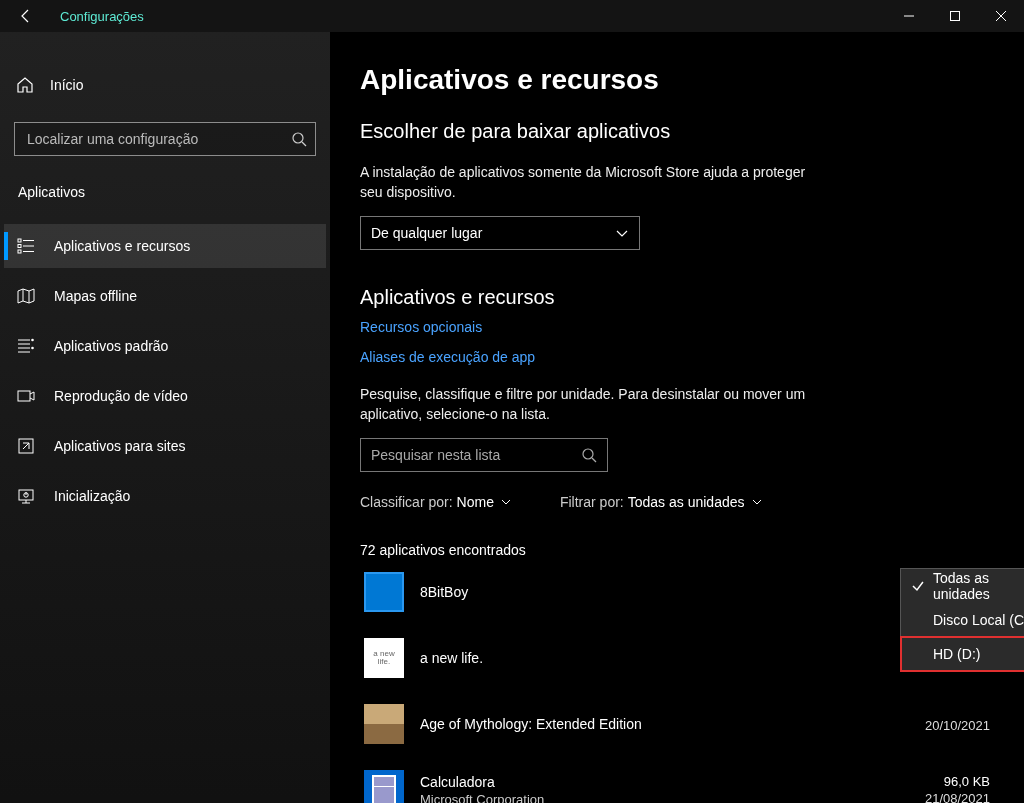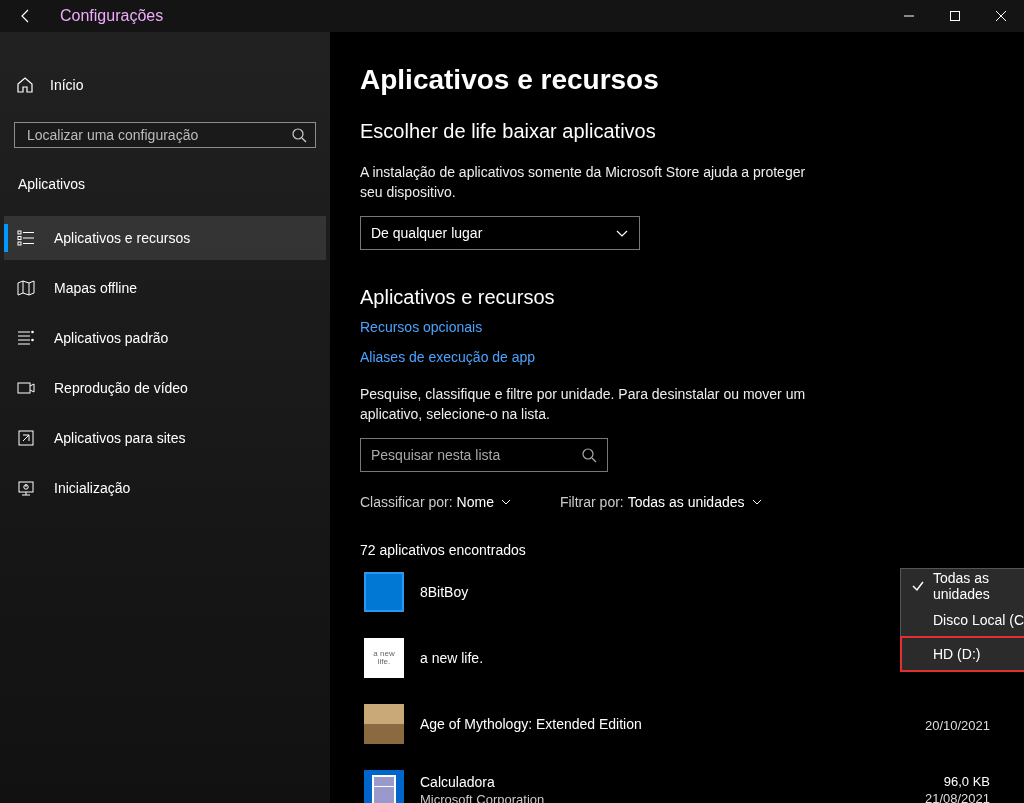--- a/index.html
+++ b/index.html
@@ -1,28 +1,28 @@
 <!DOCTYPE html>
 <html><head>
 <meta charset="utf-8">
 <style>
 * { margin: 0; padding: 0; box-sizing: border-box; font-family: "Segoe UI", sans-serif; }
 body { background: #000; color: #fff; width: 1024px; height: 803px; overflow: hidden; display: flex; flex-direction: column; }
 .titlebar { height: 32px; display: flex; align-items: center; background: rgba(40,40,40,0.5); }
 .titlebar-left { display: flex; align-items: center; padding-left: 8px; }
 .back-btn { width: 36px; height: 32px; display: flex; align-items: center; justify-content: center; cursor: pointer; color: #fff; }
-.title-text { margin-left: 16px; font-size: 16px; color: #f0abfc; }
+.title-text { margin-left: 16px; font-size: 13px; color: #5eead4; }
 .titlebar-right { margin-left: auto; display: flex; }
 .win-btn { width: 46px; height: 32px; display: flex; align-items: center; justify-content: center; cursor: pointer; color: #fff; }
 .content { flex: 1; display: flex; }
 .sidebar { width: 330px; background: linear-gradient(180deg, rgba(60,60,60,0.55), rgba(30,30,30,0.55)); padding: 16px 4px 16px 4px; display: flex; flex-direction: column; }
 .home-row { display: flex; align-items: center; padding: 10px 12px; margin: 18px 0 10px 0; cursor: pointer; }
 .home-row svg { margin-right: 16px; }
 .home-row span { font-size: 14px; }
-.search-box { margin: 8px 10px 18px 10px; height: 26px; border: 1px solid rgba(255,255,255,0.5); background: rgba(0,0,0,0.15); display: flex; align-items: center; padding: 0 8px 0 12px; }
+.search-box { margin: 8px 10px 18px 10px; height: 34px; border: 1px solid rgba(255,255,255,0.5); background: rgba(0,0,0,0.15); display: flex; align-items: center; padding: 0 8px 0 12px; }
 .search-box input { background: transparent; border: none; outline: none; color: #ccc; font-size: 14px; flex: 1; }
 .search-box input::placeholder { color: #bbb; }
 .section-label { font-size: 14px; padding: 10px 14px 16px 14px; }
 .nav-item { display: flex; align-items: center; height: 44px; padding: 0 12px; cursor: pointer; position: relative; }
 .nav-item.active { background: rgba(255,255,255,0.10); }
 .nav-item.active::before { content: ""; position: absolute; left: 0; top: 8px; bottom: 8px; width: 4px; background: #0099ff; }
 .nav-item .nav-icon { width: 20px; height: 20px; margin-right: 18px; display: flex; align-items: center; justify-content: center; color: #fff; }
 .nav-item span.label { font-size: 14px; }
 .nav-list { margin-top: 8px; }
 .nav-item + .nav-item { margin-top: 6px; }
@@ -172,21 +172,21 @@
               <line x1="9" y1="5" x2="9" y2="8" stroke="#fff"></line>
             </svg>
           </div>
         <span class="label">Inicialização</span>
       </div>
     </div>
   </div>
 
   <div class="main">
     <div class="h1">Aplicativos e recursos</div>
-    <div class="h2">Escolher de life baixar aplicativos</div>
+    <div class="h2">Escolher de para baixar aplicativos</div>
     <div class="desc">A instalação de aplicativos somente da Microsoft Store ajuda a proteger seu dispositivo.</div>
     <div class="select-box">
       <span>De qualquer lugar</span>
       <svg width="14" height="14" viewBox="0 0 14 14">
           <path d="M2 5 L7 10 L12 5" stroke="#fff" fill="none" stroke-width="1.2"></path>
         </svg>
     </div>
 
     <div class="h2">Aplicativos e recursos</div>
     <a class="link">Recursos opcionais</a>

